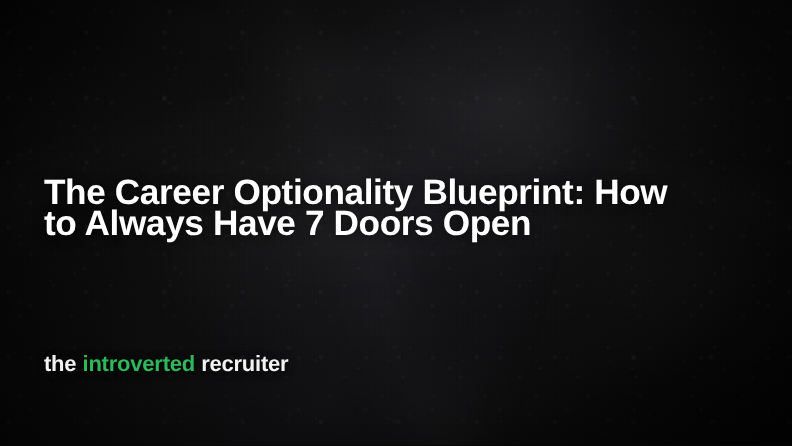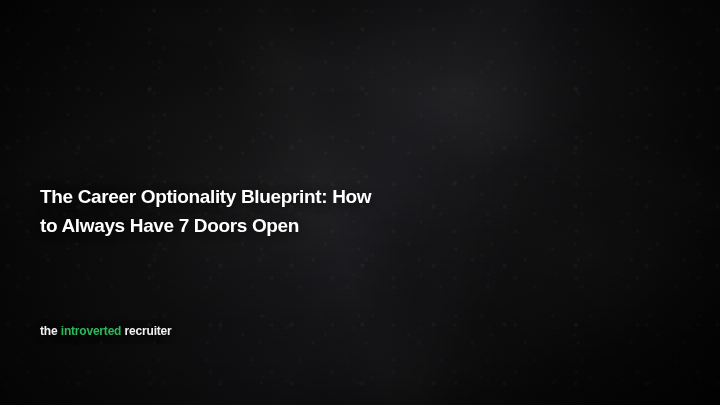--- a/index.html
+++ b/index.html
@@ -81,41 +81,41 @@
 
   
   .content {
     position: absolute;
     inset: 0;
   }
 
   .headline {
     position: absolute;
     left: 40px;
-    top: 182px;
+    top: 160px;
     width: 520px;
     margin: 0;
     color: #ffffff;
-    font-size: 19px;
+    font-size: 32px;
     line-height: 29px;
     font-weight: 700;
     letter-spacing: -0.35px;
     text-shadow: 0 1px 10px rgba(0,0,0,0.55);
   }
 
   .headline .line {
     display: block;
     white-space: nowrap;
   }
 
   .brand {
     position: absolute;
     left: 40px;
     top: 320px;
-    font-size: 12px;
+    font-size: 20px;
     line-height: 22px;
     font-weight: 700;
     letter-spacing: -0.2px;
     white-space: nowrap;
     text-shadow: 0 1px 8px rgba(0,0,0,0.6);
   }
 
   .brand-the,
   .brand-recruiter {
     color: #f2f2f2;

